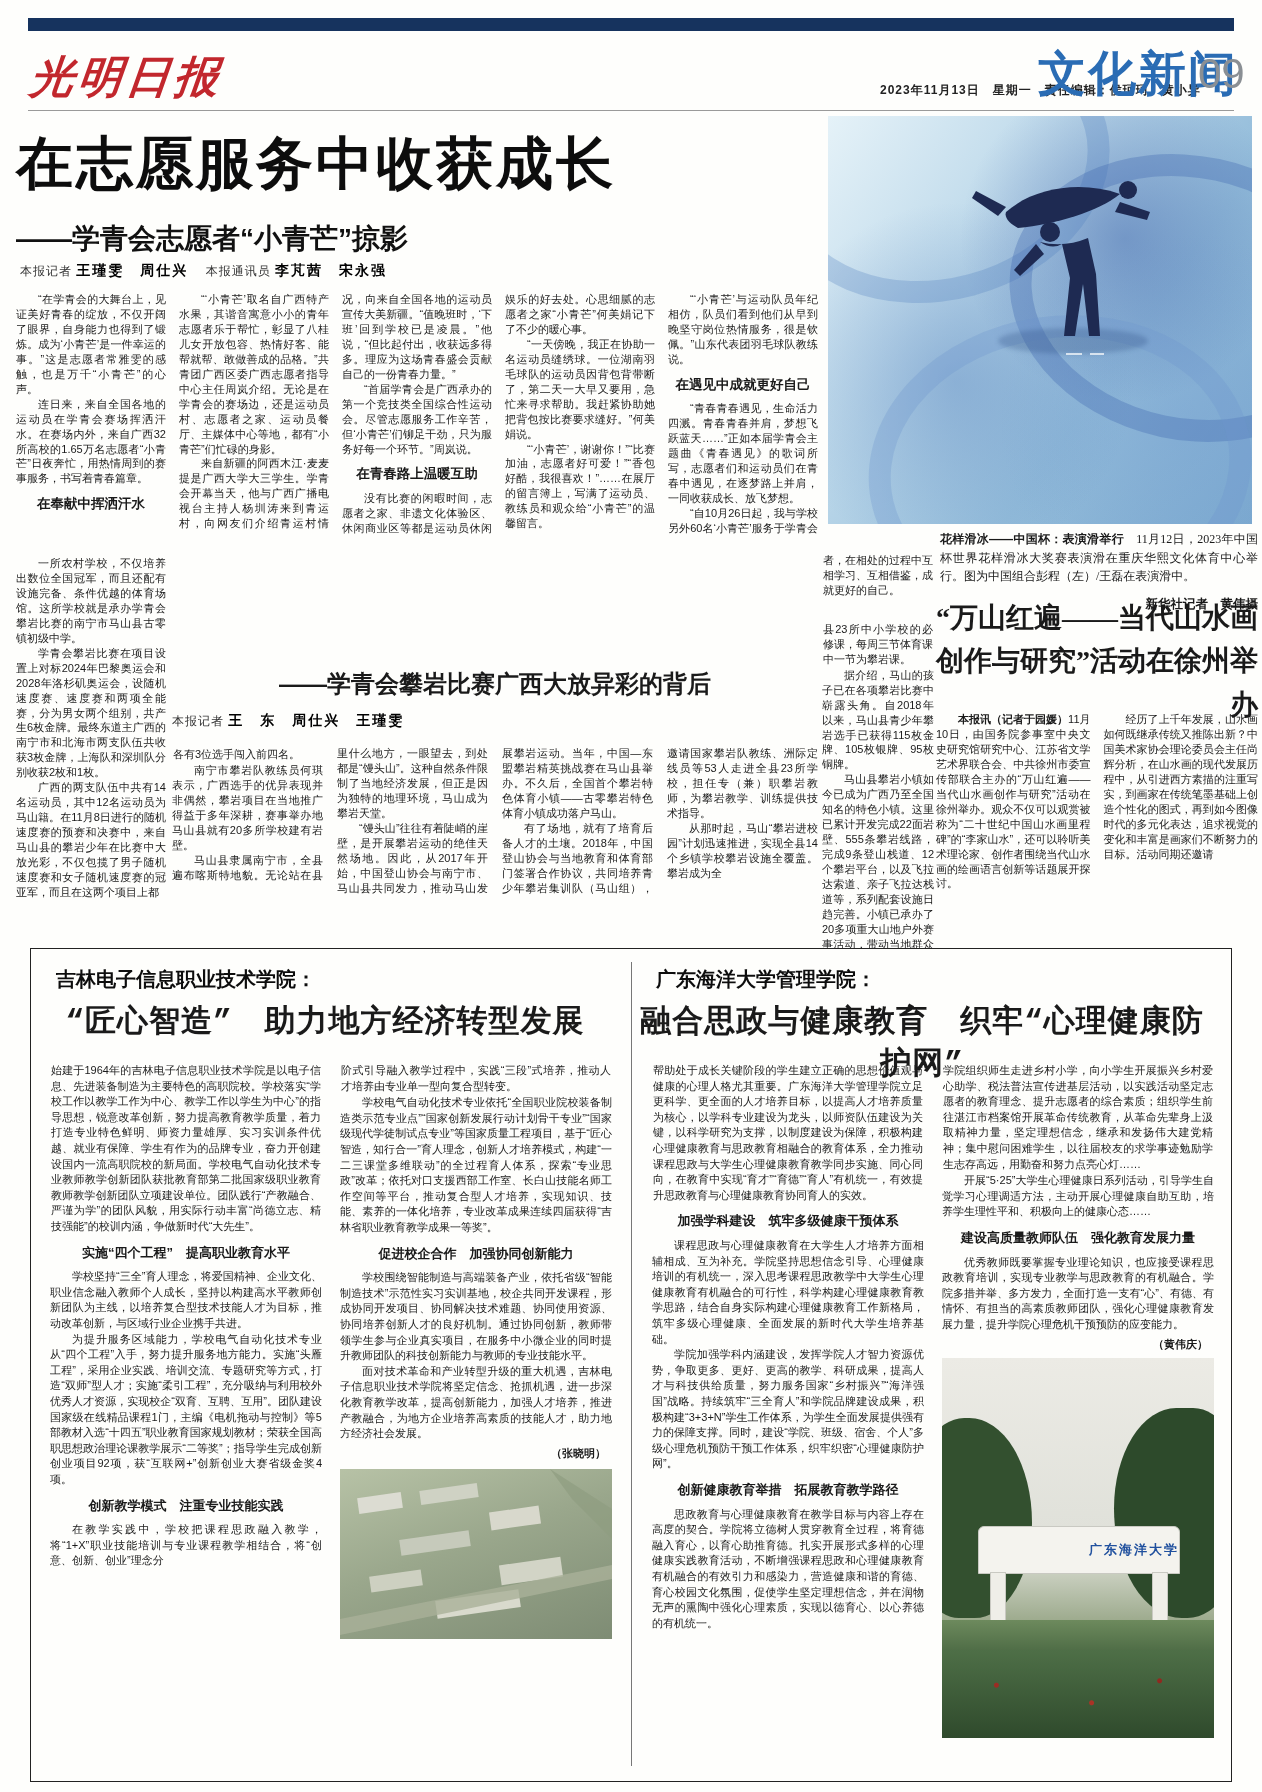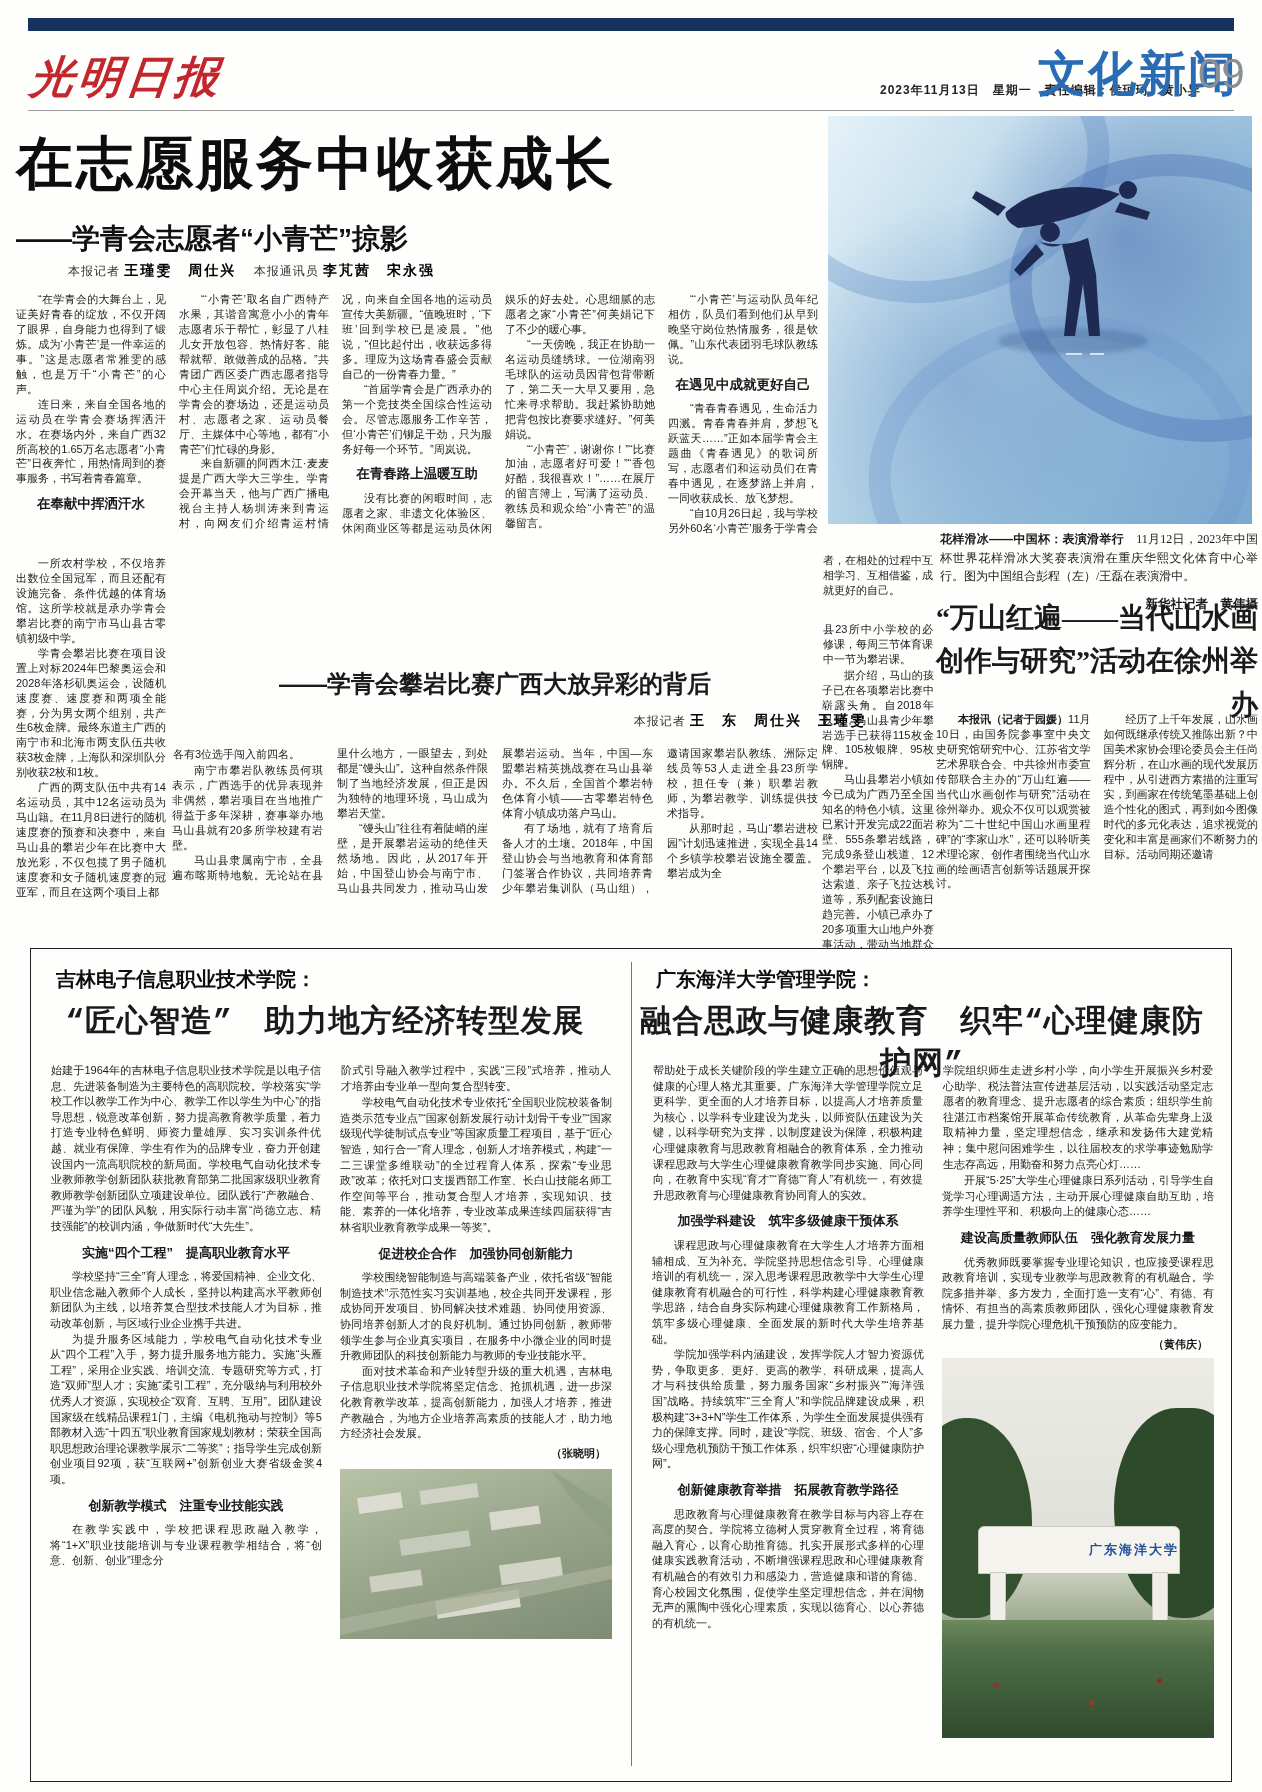--- a/index.html
+++ b/index.html
@@ -11,21 +11,21 @@
   .logo{left:30px;top:48px;width:200px;height:62px;font-family:"Liberation Serif","DejaVu Serif",serif;
         font-size:44px;font-weight:900;font-style:italic;color:#c2272d;letter-spacing:4px;transform:skewX(-6deg);}
   .dateline{left:880px;top:82px;font-size:12px;font-weight:bold;color:#222;letter-spacing:1px;}
   .section-title{left:1038px;top:42px;font-size:48px;font-weight:900;color:#2a6cb4;letter-spacing:2px;}
   .pagenum{left:1198px;top:50px;font-size:42px;color:#8a8f94;font-weight:400;}
   .hrule{left:28px;top:110px;width:1206px;height:1px;background:#9a9a9a;}
   
   .a1-title{left:16px;top:126px;width:800px;font-family:"Liberation Serif","DejaVu Serif",serif;
             font-size:57px;font-weight:900;letter-spacing:3px;color:#0d0d0d;}
   .a1-sub{left:16px;top:220px;width:800px;font-size:28px;font-weight:600;color:#111;}
-  .byline{font-size:12px;color:#333;letter-spacing:1px;margin-left:48px;}
+  .byline{font-size:12px;color:#333;letter-spacing:1px;}
   .byline b{font-family:"Liberation Serif","DejaVu Serif",serif;font-size:14px;color:#000;letter-spacing:2px;}
   .a1-byline{left:20px;top:262px;width:790px;}
   .colbody{font-size:11px;line-height:1.36;text-align:justify;overflow:hidden;}
   .a1-body{left:16px;top:292px;width:802px;height:254px;column-count:5;column-gap:13px;}
   .para{margin:0;text-indent:2em;}
   .cont{margin:1px;text-indent:0;}
   .subhead{text-align:center;font-weight:bold;font-size:13.5px;margin:9px 0 7px;text-indent:0;}
   .sig{text-align:right;margin:4px 6px 2px 0;font-weight:bold;}
   .strip{left:822px;top:552px;width:112px;height:400px;}
   .strip-tail{margin-bottom:24px;}
@@ -37,21 +37,21 @@
      linear-gradient(125deg,#e5f2f8 0%,#c2dcec 30%,#93bcda 65%,#7ba9cf 100%);overflow:hidden;}
   .caption{left:940px;top:530px;width:318px;font-size:12px;line-height:1.55;text-align:justify;
            font-family:"Liberation Serif","DejaVu Serif",serif;}
   .caption b{font-family:"Liberation Sans","DejaVu Sans",sans-serif;}
   .credit{left:940px;top:596px;width:318px;font-size:12.5px;font-weight:bold;text-align:right;}
   
   .ma-lead{left:16px;top:556px;width:150px;height:396px;}
   .ma-title{left:172px;top:594px;width:646px;text-align:center;font-family:"Liberation Serif","DejaVu Serif",serif;
             font-size:46px;font-weight:900;letter-spacing:2px;}
   .ma-sub{left:172px;top:668px;width:646px;text-align:center;font-size:24px;font-weight:600;}
-  .ma-byline{left:172px;top:712px;width:646px;text-align:right;}
+  .ma-byline{left:172px;top:712px;width:646px;text-align:left;}
   .ma-body{left:172px;top:746px;width:646px;height:206px;column-count:4;column-gap:14px;}
   
   .wan-title{left:936px;top:596px;width:322px;text-align:right;font-family:"Liberation Serif","DejaVu Serif",serif;
              font-size:28px;font-weight:900;line-height:1.55;}
   .wan-body{left:936px;top:712px;width:322px;height:240px;column-count:2;column-gap:13px;}
   
   .box{left:30px;top:948px;width:1200px;height:832px;border:1.5px solid #222;background:#fefefc;}
   .divider{left:631px;top:962px;width:1px;height:804px;background:#777;}
   .kicker{font-size:20px;font-weight:800;color:#0d0d0d;}
   .boxtitle{font-family:Liberation Mono, monospace;font-weight:900;font-size:31px;

